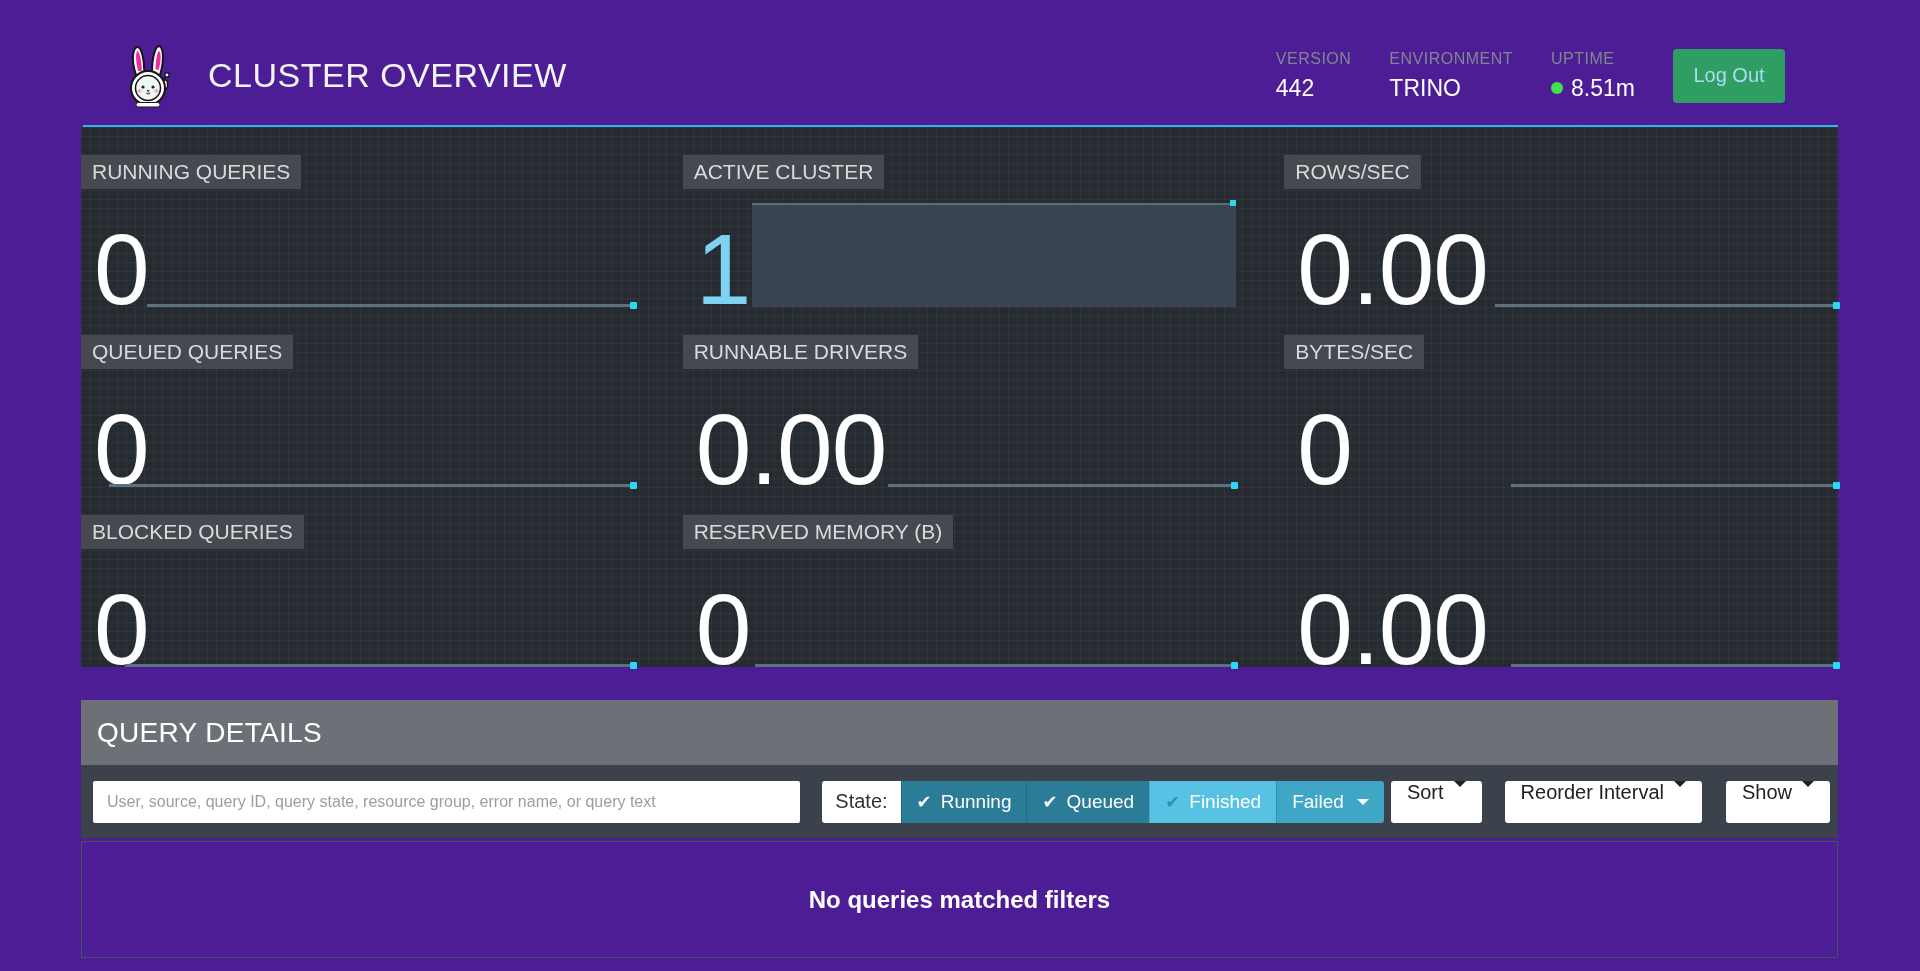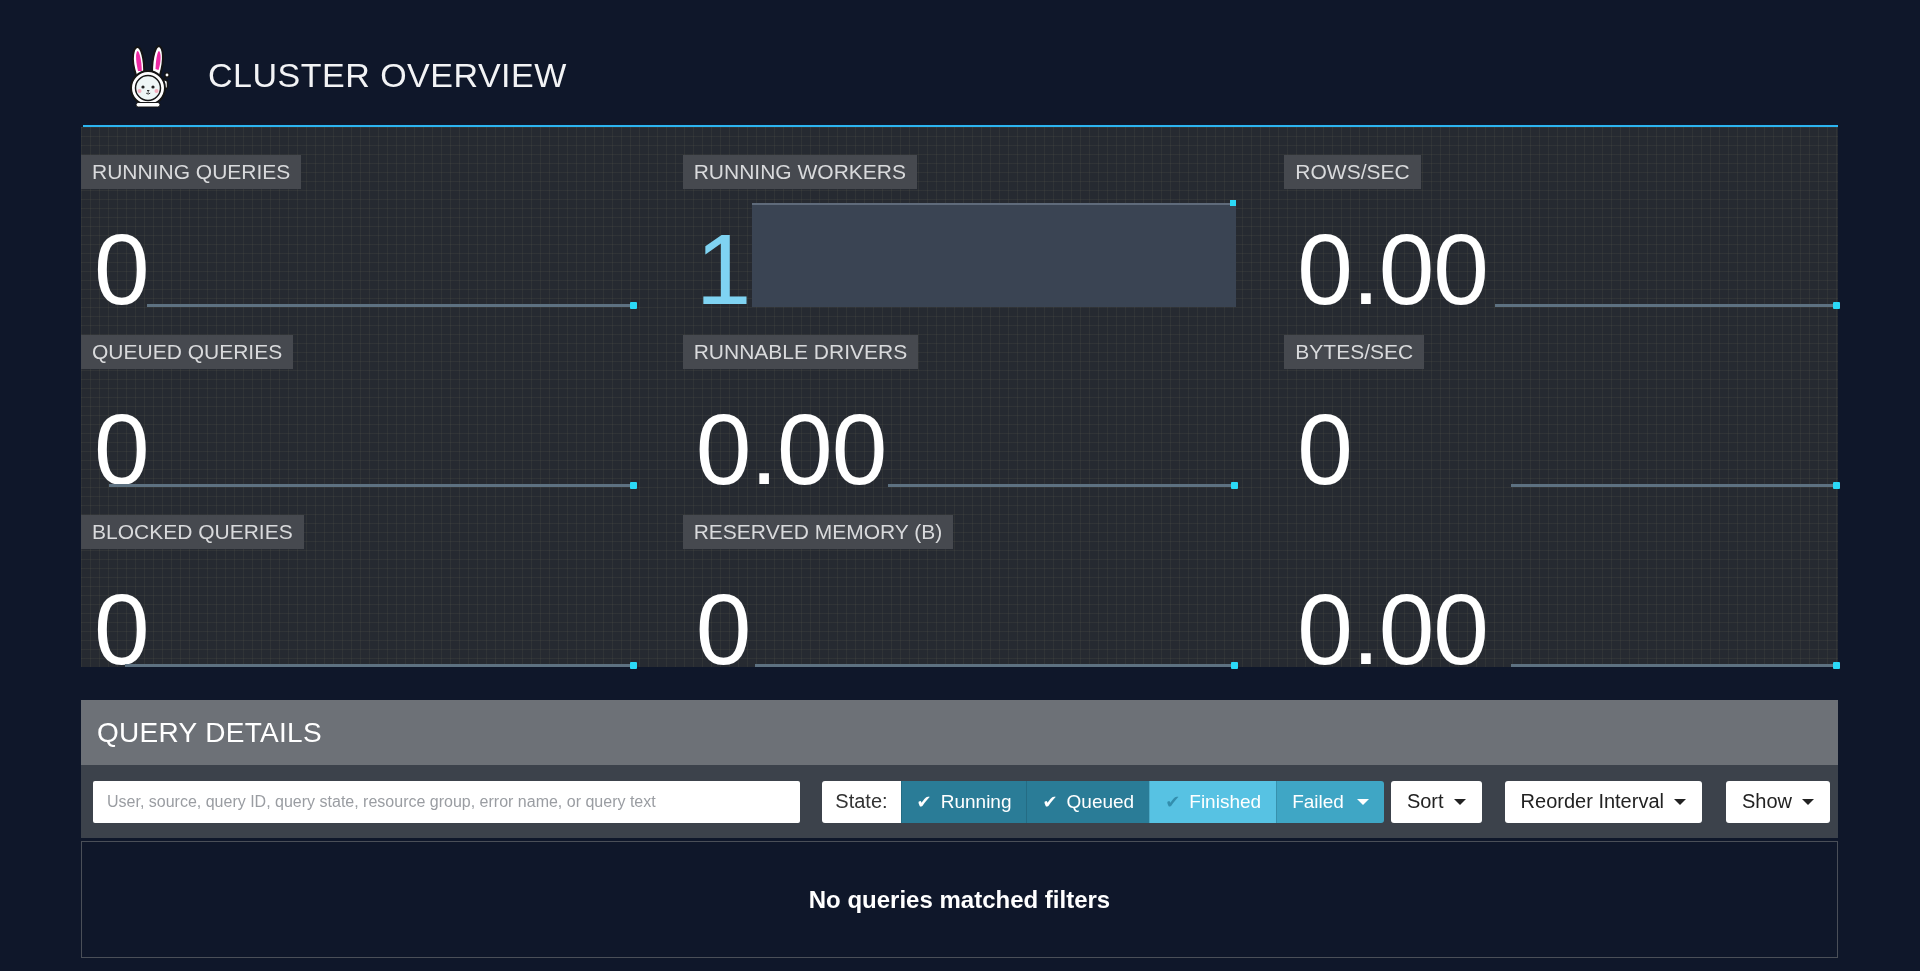--- a/index.html
+++ b/index.html
@@ -1,17 +1,17 @@
 <!DOCTYPE html>
 <html style="--accent-blue: #2cb4f0; --logout-green: #2f9e62; --logout-text: #aadcf5; --uptime-green: #3ee24e; --state-active: #2a7c97; --state-light: #57c2e3; --state-medium: #3fa6c5; --spark-line: #5d7181; --spark-dot: #2bd9f7; --area-fill: #3a4453; --area-border: #5f6b7b; --value-blue: #7fd3f2;"><head>
 <meta charset="utf-8">
 <style>
   html,body{margin:0;padding:0;background:#282c34;}
   *{box-sizing:border-box;font-family:"Liberation Sans",sans-serif;}
-  .page{position:relative;width:1920px;height:971px;background:#0f172a;overflow:hidden;}
+  .page{position:relative;width:1920px;height:971px;background:#4c1d95;overflow:hidden;}
 
   
   .hdr{position:absolute;top:0;left:0;width:1920px;height:125px;display:flex;align-items:center;padding:26px 135px 0 122px;}
   .logo{width:54px;height:64px;flex:0 0 auto;}
   .hdr-title{margin:0 0 0 32px;font-size:34px;font-weight:400;color:#f2f3f5;letter-spacing:.5px;}
   .hdr-right{margin-left:auto;display:flex;align-items:center;gap:38px;}
   .meta{display:flex;flex-direction:column;gap:7px;}
   .meta-label{font-size:16px;color:#83878d;letter-spacing:.5px;}
   .meta-value{font-size:23px;color:#fff;display:flex;align-items:center;gap:8px;}
   .dot{width:12px;height:12px;border-radius:50%;background:var(--uptime-green);display:inline-block;}
@@ -42,21 +42,21 @@
   .state-group{display:flex;height:42px;margin-left:22px;}
   .state-addon{background:#fff;color:#333;font-size:20px;display:flex;align-items:center;padding:0 13px;border-radius:3px 0 0 3px;}
   .state-btn{border:none;height:42px;padding:0 15px;font-size:19px;color:#fff;display:flex;align-items:center;gap:9px;cursor:pointer;border-left:1px solid rgba(0,0,0,0.12);}
   .state-btn:last-child{border-radius:0 3px 3px 0;}
   .st-active{background:var(--state-active);}
   .st-light{background:var(--state-light);}
   .st-light .check{color:rgba(22,101,130,0.55);}
   .st-medium{background:var(--state-medium);}
   .check{font-size:18px;line-height:1;}
   .caret{display:inline-block;width:0;height:0;border-left:6px solid transparent;border-right:6px solid transparent;border-top:6px solid currentColor;margin-left:4px;}
-  .wbtn{height:42px;background:#fff;border:none;border-radius:3px;color:#222;font-size:20px;padding:0 16px;display:flex;align-items:center;cursor:pointer;white-space:nowrap;}
+  .wbtn{height:42px;background:#fff;border:none;border-radius:3px;color:#222;font-size:20px;padding:0 16px;display:flex;cursor:pointer;white-space:nowrap;}
   .wbtn .caret{margin-left:10px;}
   .wbtn-0{margin-left:7px;}
   .wbtn-1{margin-left:23px;}
   .wbtn-2{margin-left:24px;}
   .qd-empty{margin-top:3px;height:117px;border:1px solid #4a4f58;display:flex;align-items:center;justify-content:center;}
   .qd-empty span{font-size:24px;font-weight:bold;color:#fff;}
 </style>
 </head>
 <body>
 
@@ -75,34 +75,52 @@
       <circle cx="26" cy="44" r="12.5" fill="#eef6f6" stroke="#151515" stroke-width="1.5"></circle>
       <circle cx="21" cy="43" r="1.6" fill="#222"></circle>
       <circle cx="31" cy="43" r="1.6" fill="#222"></circle>
       <circle cx="17.5" cy="47" r="2" fill="#f5afbe"></circle>
       <circle cx="34.5" cy="47" r="2" fill="#f5afbe"></circle>
       <path d="M25 46.5 h2.4 M26.2 46.5 v2.2 M24.2 49.2 q2 1.6 4 0" stroke="#222" stroke-width="0.9" fill="none"></path>
       <rect x="14" y="58.5" width="24" height="4.5" rx="2.2" fill="#ffffff" stroke="#151515"></rect>
     </svg>
     <h1 class="hdr-title">CLUSTER OVERVIEW</h1>
 
+    <div class="hdr-right">
+      <div class="meta">
+        <span class="meta-label">VERSION</span>
+        <span class="meta-value">442</span>
+      </div>
+      <div class="meta">
+        <span class="meta-label">ENVIRONMENT</span>
+        <span class="meta-value">TRINO</span>
+      </div>
+      <div class="meta">
+        <span class="meta-label">UPTIME</span>
+        <span class="meta-value">
+          <span class="dot"></span>
+          <span>8.51m</span>
+        </span>
+      </div>
+      <button class="logout">Log Out</button>
+    </div>
   </div>
   <div class="hdr-divider"></div>
 
   <div class="stats">
       <div class="stat-card">
       <div class="stat-label">RUNNING QUERIES</div>
       <div class="stat-value">0</div>
       <div class="spark" style="left: 12%;">
         <span class="spark-dot"></span>
       </div>
 
     </div>
       <div class="stat-card">
-      <div class="stat-label">RUNNING WORKERS</div>
+      <div class="stat-label">ACTIVE CLUSTER</div>
       <div class="stat-value" style="color: rgb(127, 211, 242);">1</div>
 
       <div class="area" style="left: 12.5%;">
         <span class="area-dot"></span>
       </div>
     </div>
       <div class="stat-card">
       <div class="stat-label">ROWS/SEC</div>
       <div class="stat-value">0.00</div>
       <div class="spark" style="left: 38%;">

